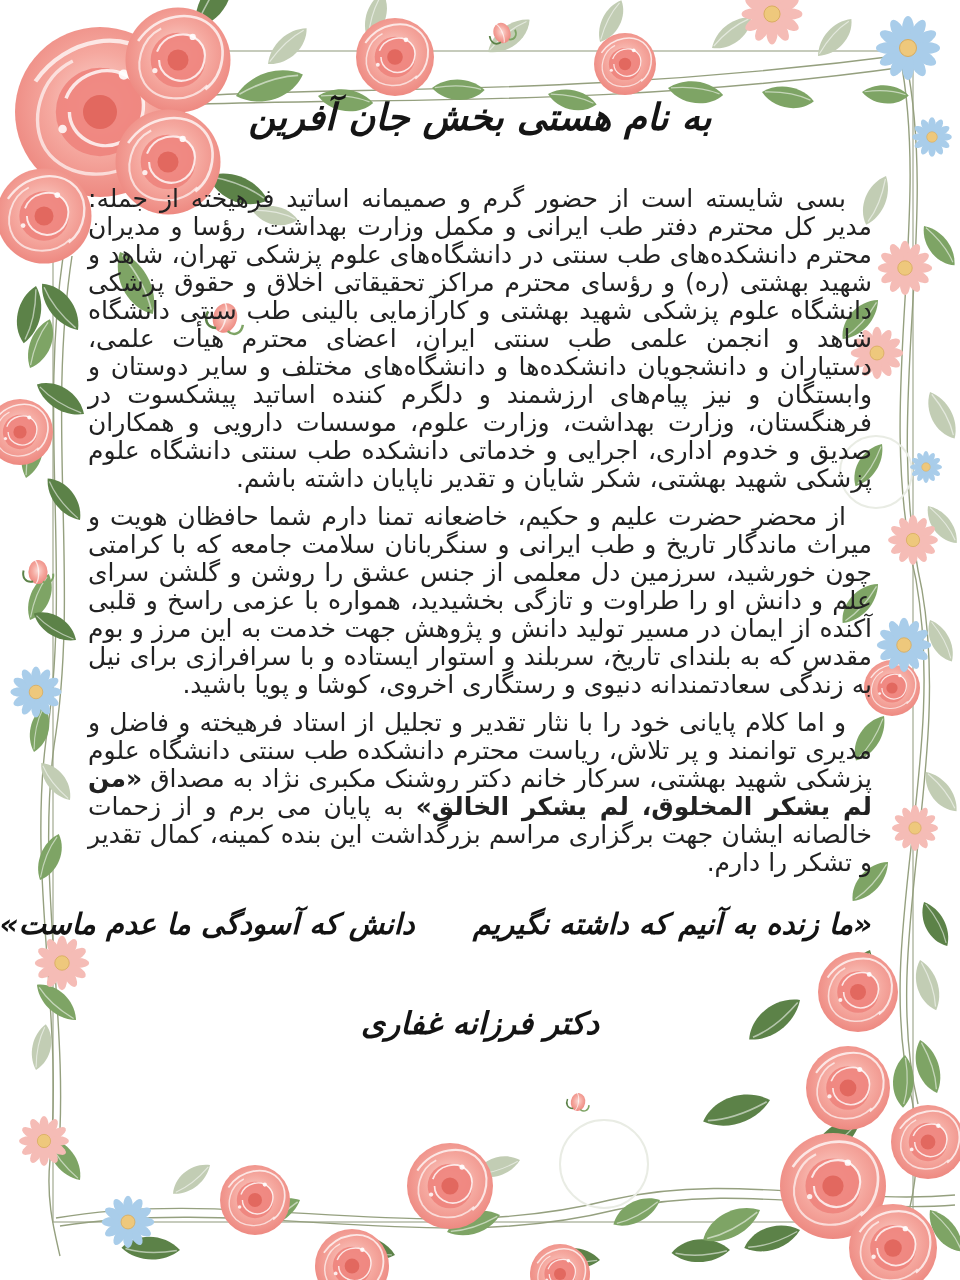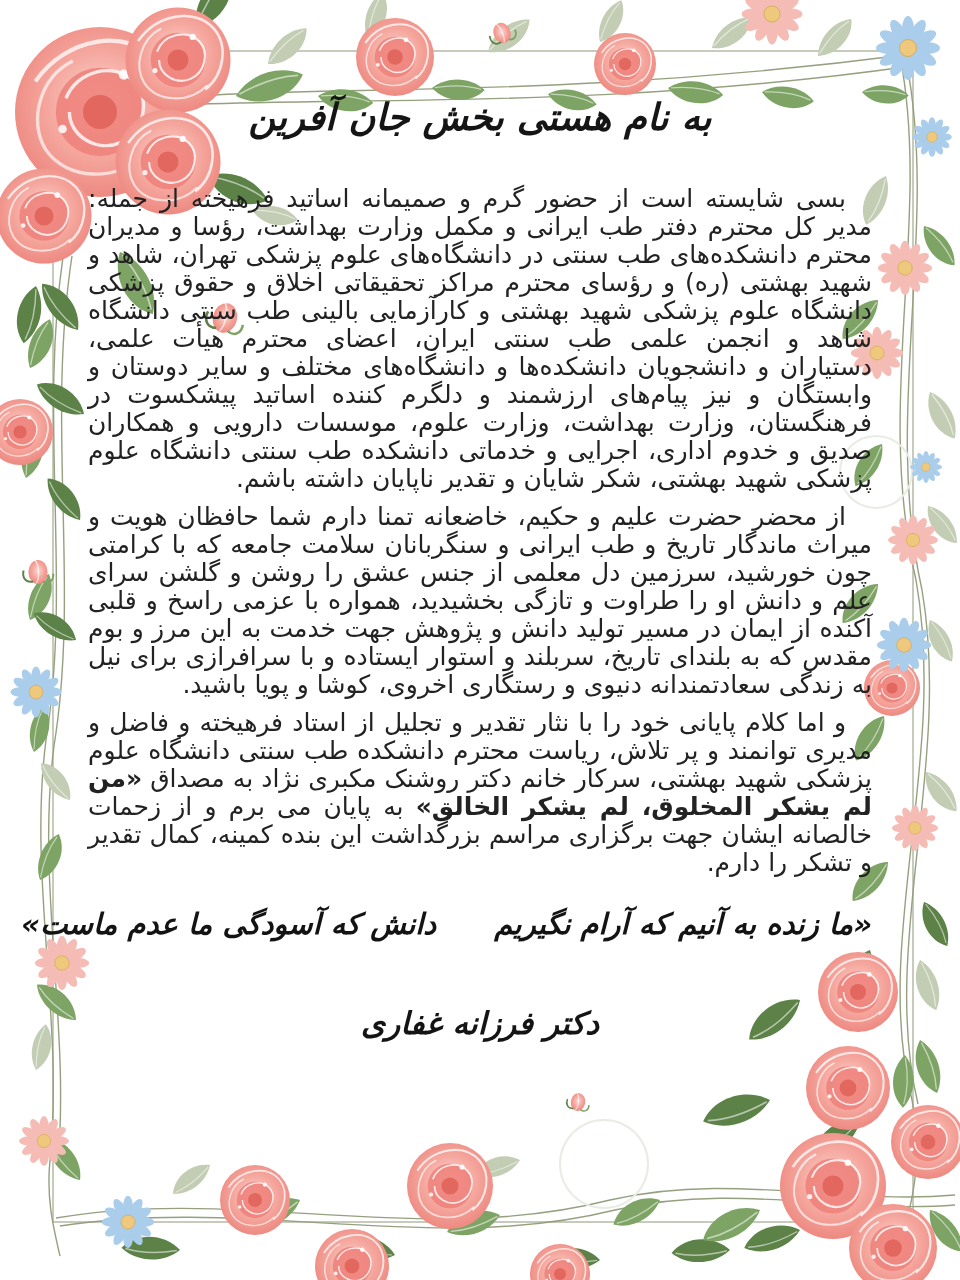--- a/index.html
+++ b/index.html
@@ -231,19 +231,19 @@
   <div class="content">
     <h1 class="title">به نام هستی بخش جان آفرین</h1>
 
     <p class="body">بسی شایسته است از حضور گرم و صمیمانه اساتید فرهیخته از جمله: مدیر کل محترم دفتر طب ایرانی و مکمل وزارت بهداشت، رؤسا و مدیران محترم دانشکده‌های طب سنتی در دانشگاه‌های علوم پزشکی تهران، شاهد و شهید بهشتی (ره) و رؤسای محترم مراکز تحقیقاتی اخلاق و حقوق پزشکی دانشگاه علوم پزشکی شهید بهشتی و کارآزمایی بالینی طب سنتی دانشگاه شاهد و انجمن علمی طب سنتی ایران، اعضای محترم هیأت علمی، دستیاران و دانشجویان دانشکده‌ها و دانشگاه‌های مختلف و سایر دوستان و وابستگان و نیز پیام‌های ارزشمند و دلگرم کننده اساتید پیشکسوت در فرهنگستان، وزارت بهداشت، وزارت علوم، موسسات دارویی و همکاران صدیق و خدوم اداری، اجرایی و خدماتی دانشکده طب سنتی دانشگاه علوم پزشکی شهید بهشتی، شکر شایان و تقدیر ناپایان داشته باشم.</p>
 
     <p class="body">از محضر حضرت علیم و حکیم، خاضعانه تمنا دارم شما حافظان هویت و میراث ماندگار تاریخ و طب ایرانی و سنگربانان سلامت جامعه که با کرامتی چون خورشید، سرزمین دل معلمی از جنس عشق را روشن و گلشن سرای علم و دانش او را طراوت و تازگی بخشیدید، همواره با عزمی راسخ و قلبی آکنده از ایمان در مسیر تولید دانش و پژوهش جهت خدمت به این مرز و بوم مقدس که به بلندای تاریخ، سربلند و استوار ایستاده و با سرافرازی برای نیل به زندگی سعادتمندانه دنیوی و رستگاری اخروی، کوشا و پویا باشید.</p>
 
     <p class="body"><span>و اما کلام پایانی خود را با نثار تقدیر و تجلیل از استاد فرهیخته و فاضل و مدیری توانمند و پر تلاش، ریاست محترم دانشکده طب سنتی دانشگاه علوم پزشکی شهید بهشتی، سرکار خانم دکتر روشنک مکبری نژاد به مصداق </span><b class="quote">«من لم یشکر المخلوق، لم یشکر الخالق»</b><span> به پایان می برم و از زحمات خالصانه ایشان جهت برگزاری مراسم بزرگداشت این بنده کمینه، کمال تقدیر و تشکر را دارم.</span></p>
 
     <div class="poem">
-      <span>«ما زنده به آنیم که آرام نگیریم</span><span class="poem-gap"></span><span>دانش که آسودگی ما عدم ماست»</span>
+      <span>«ما زنده به آنیم که داشته نگیریم</span><span class="poem-gap"></span><span>دانش که آسودگی ما عدم ماست»</span>
     </div>
 
     <div class="signature">دکتر فرزانه غفاری</div>
 
   </div>
 </div>
 
 </body></html>

